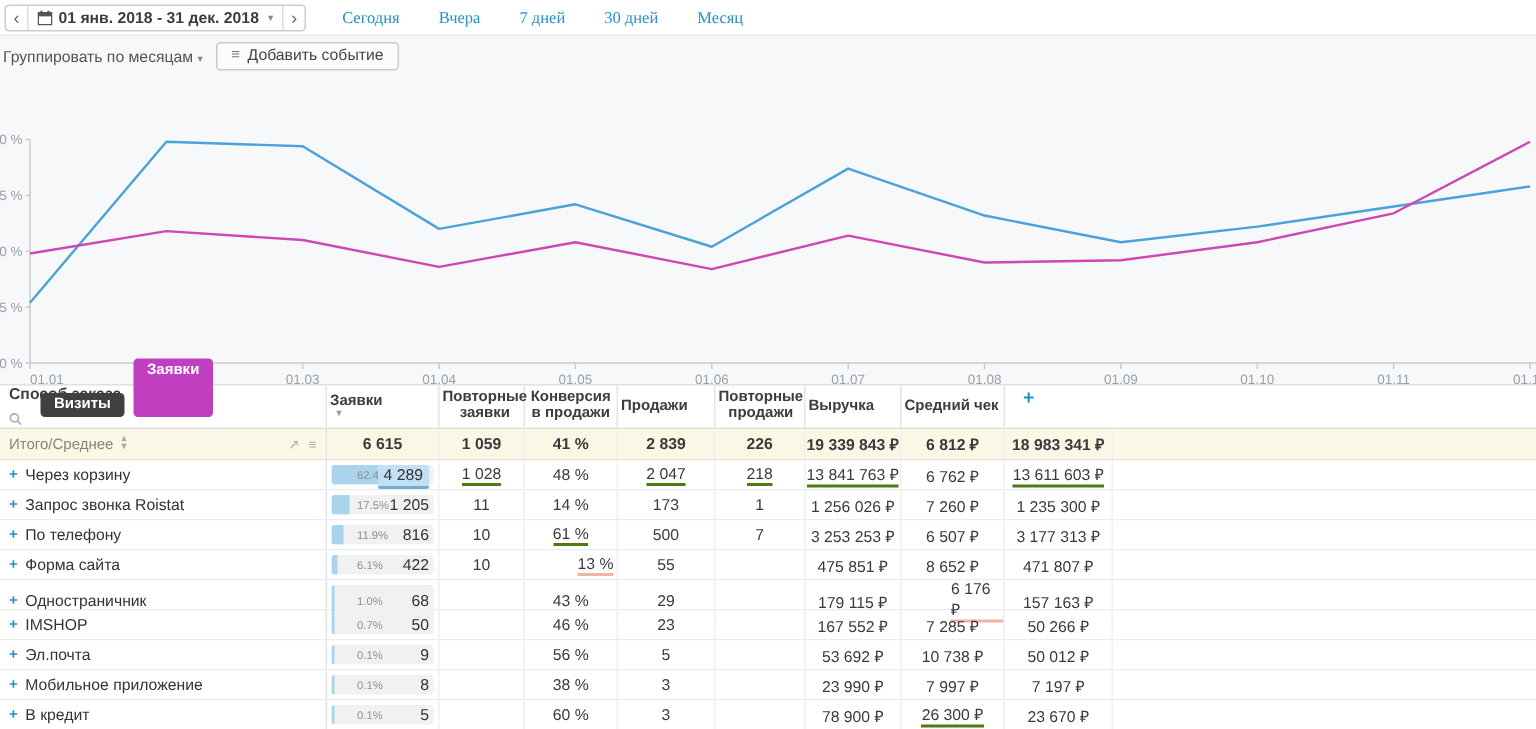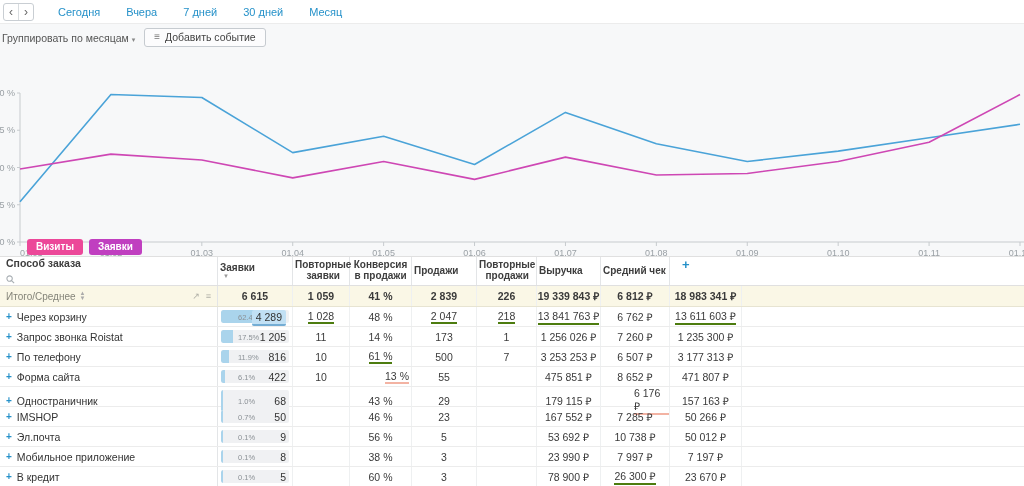--- a/index.html
+++ b/index.html
@@ -10,21 +10,21 @@
   .topbar { height:23px; background:#fff; display:flex; align-items:center; }
   .datenav { display:flex; align-items:stretch; height:18px; margin-left:3px;
              border:1px solid #c9ced3; border-radius:3px; background:#fff; font-size:10.5px; }
   .datenav .seg { display:flex; align-items:center; padding:0 6px; cursor:pointer; color:#555; }
   .datenav .seg + .seg { border-left:1px solid #d9dde0; }
   .datenav .arrow { font-size:12px; line-height:1; color:#666; padding:0 5px; }
   .datenav .dtext { font-weight:700; color:#3c3c3c; margin:0 4px; white-space:nowrap; }
   .datenav .chev { font-size:7px; color:#888; margin-left:2px; }
   .cal-icon { width:10px; height:10px; display:inline-block; }
   .quick { display:flex; margin-left:24px; gap:26px; font-size:11px; }
-  .quick a { color:#2591c9; text-decoration:none; cursor:pointer; }
+  .quick a { color:#2591c9; text-decoration:none; cursor:pointer;font-family:Liberation Serif, serif; }
 
   
   .panel { position:relative; height:233px; background:#f7f8f9; border-top:1px solid #ececec; }
   .ptoolbar { position:absolute; top:4px; left:2px; display:flex; align-items:center; gap:9px; }
   .groupby { font-size:10.5px; color:#555; cursor:pointer; }
   .groupby .chev { font-size:7px; color:#888; }
   .addevent { display:flex; align-items:center; gap:5px; font-size:10.5px; color:#444;
               background:#fcfcfd; border:1px solid #c6cbd0; border-radius:3px;
               padding:2px 9px 3px; cursor:pointer; }
   .addevent .mi { color:#777; font-size:10px; line-height:1; }
@@ -79,20 +79,30 @@
   .u-r { border-bottom:2px solid #f3b3a3; cursor:pointer;margin-left:33px; }
 
   .mag { width:9px; height:9px; }
 </style>
 </head>
 <body>
 
 <div class="topbar">
   <div class="datenav">
     <div class="seg arrow">‹</div>
+    <div class="seg">
+      <svg class="cal-icon" viewBox="0 0 10 10">
+        <rect x="0.5" y="1.5" width="9" height="8" fill="none" stroke="#555" stroke-width="1"></rect>
+        <rect x="0.5" y="1.5" width="9" height="2.4" fill="#555"></rect>
+        <rect x="2" y="0" width="1.4" height="2" fill="#555"></rect>
+        <rect x="6.6" y="0" width="1.4" height="2" fill="#555"></rect>
+      </svg>
+      <span class="dtext">01 янв. 2018 - 31 дек. 2018</span>
+      <span class="chev">▾</span>
+    </div>
     <div class="seg arrow">›</div>
   </div>
   <div class="quick" id="quick-links">
       <a>Сегодня</a>
       <a>Вчера</a>
       <a>7 дней</a>
       <a>30 дней</a>
       <a>Месяц</a>
     </div>
 </div>
@@ -143,21 +153,21 @@
       <text x="838.1818181818181" y="209" text-anchor="middle" font-size="9" fill="#9aa0a5">01.10</text>
       <line x1="929.0909090909091" y1="195" x2="929.0909090909091" y2="199" stroke="#c7cbce" stroke-width="1"></line>
       <text x="929.0909090909091" y="209" text-anchor="middle" font-size="9" fill="#9aa0a5">01.11</text>
       <line x1="1020" y1="195" x2="1020" y2="199" stroke="#c7cbce" stroke-width="1"></line>
       <text x="1020" y="209" text-anchor="middle" font-size="9" fill="#9aa0a5">01.12</text>
       <polyline points="20,154.8 110.9090909090909,47.5 201.8181818181818,50.5 292.72727272727275,105.6 383.6363636363636,89.2 474.54545454545456,117.5 565.4545454545455,65.4 656.3636363636364,96.7 747.2727272727273,114.5 838.1818181818181,104.1 929.0909090909091,90.7 1020,77.3" fill="none" stroke="#4aa3d8" stroke-width="1.6" stroke-linejoin="round"></polyline>
       <polyline points="20,122.0 110.9090909090909,107.1 201.8181818181818,113.0 292.72727272727275,130.9 383.6363636363636,114.5 474.54545454545456,132.4 565.4545454545455,110.1 656.3636363636364,128.0 747.2727272727273,126.5 838.1818181818181,114.5 929.0909090909091,95.2 1020,47.5" fill="none" stroke="#ce47b4" stroke-width="1.6" stroke-linejoin="round"></polyline>
     </svg>
 
   <div class="legend" id="legend">
-      <span class="lg-btn" style="background: #ec4899;">Визиты</span>
+      <span class="lg-btn" style="background: #404040; margin-top: 23px;">Визиты</span>
       <span class="lg-btn" style="background: rgb(192, 63, 192);">Заявки</span>
     </div>
 </div>
 
 <div class="table">
   <div class="trow thead" id="thead">
     <div class="th first">
       <span>Способ заказа</span>
       <svg class="mag" viewBox="0 0 10 10">
         <circle cx="4" cy="4" r="3" fill="none" stroke="#a8aeb3" stroke-width="1.2"></circle>

